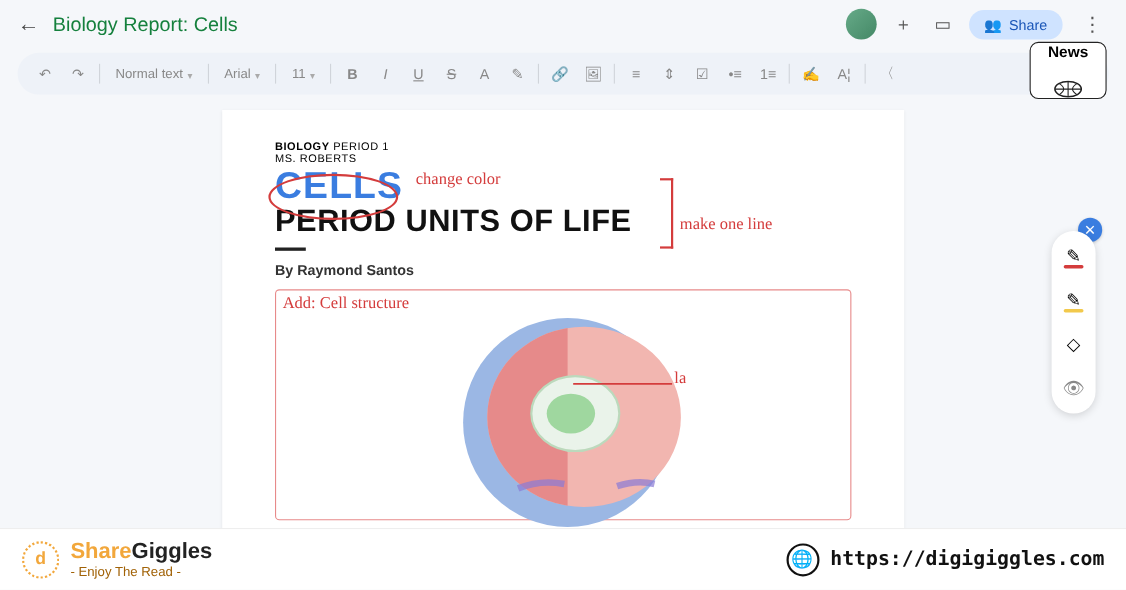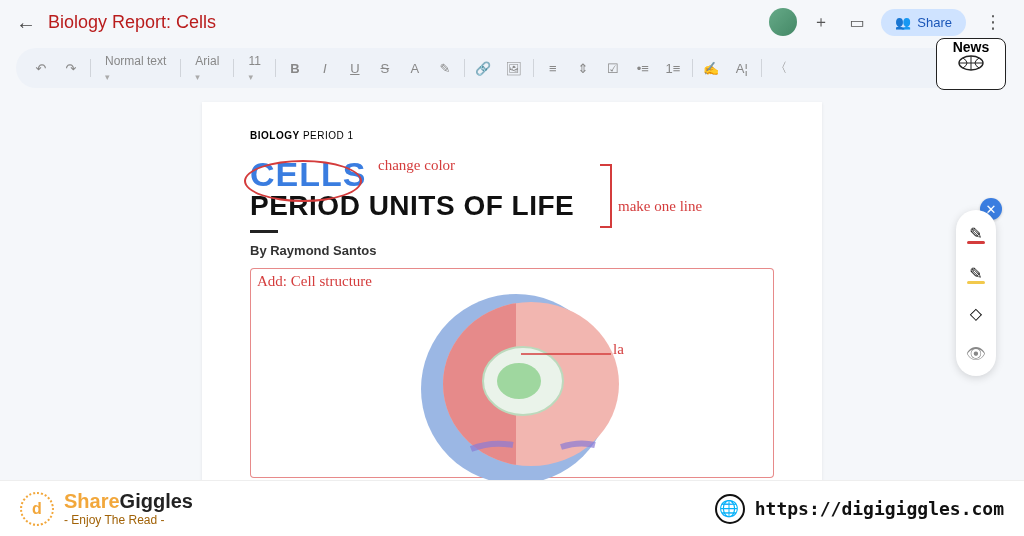--- a/index.html
+++ b/index.html
@@ -1,50 +1,50 @@
 <!DOCTYPE html>
 <html><head>
 <meta charset="utf-8">
 <style>
   * { box-sizing: border-box; margin: 0; padding: 0; }
   body { font-family: Arial, sans-serif; background: #fff; width: 1024px; height: 536px; overflow: hidden; position: relative; }
   .app { background: #f5f7fa; height: 480px; position: relative; }
   .header { display: flex; align-items: center; padding: 8px 16px; gap: 12px; }
   .back-arrow { font-size: 20px; color: #444; cursor: pointer; }
-  .doc-title { font-size: 18px; color: #b91c1c; flex-shrink: 0; }
+  .doc-title { font-size: 18px; color: #15803d; flex-shrink: 0; }
   .spacer { flex: 1; }
   .avatar { width: 28px; height: 28px; border-radius: 50%; background: linear-gradient(135deg,#6a8,#486); display: inline-block; }
   .hicon { width: 24px; height: 24px; display: flex; align-items: center; justify-content: center; color: #555; font-size: 16px; cursor: pointer; }
   .share-btn { background: #cfe3ff; color: #1a56b8; border-radius: 18px; padding: 6px 14px; font-size: 13px; display: flex; align-items: center; gap: 6px; cursor: pointer; }
   .kebab { font-size: 18px; color: #555; cursor: pointer; padding: 0 6px; }
   .toolbar { margin: 4px 16px; background: #eef2f8; border-radius: 24px; padding: 6px 12px; display: flex; align-items: center; gap: 4px; overflow: hidden; }
   .tbtn { min-width: 26px; height: 26px; display: flex; align-items: center; justify-content: center; color: #888; font-size: 13px; cursor: pointer; border-radius: 4px; }
-  .tsel { padding: 0 8px; color: #888; font-size: 12px; display: flex; align-items: flex-start; gap: 4px; cursor: pointer; flex-direction: column; }
+  .tsel { padding: 0 8px; color: #888; font-size: 12px; display: flex; align-items: flex-end; gap: 4px; cursor: pointer; }
   .tsep { width: 1px; height: 18px; background: #d0d4da; margin: 0 2px; }
   .caret { font-size: 9px; color: #aaa; }
   .markup-active { color: #3a7de0; }
   .page-wrap { display: flex; justify-content: center; padding-top: 10px; }
   .page { width: 620px; background: #fff; box-shadow: 0 1px 3px rgba(0,0,0,.08); padding: 28px 48px; position: relative; min-height: 400px; }
   .pre { font-size: 10px; letter-spacing: .5px; }
   .pre b { font-weight: 700; }
-  .title1 { font-size: 34px; font-weight: 800; color: #3a7de0; margin-top: 14px; letter-spacing: 1px; display: inline-block; }
+  .title1 { font-size: 34px; font-weight: 800; color: #3a7de0; margin-top: 0; letter-spacing: 1px; display: inline-block; }
   .title2 { font-size: 28px; font-weight: 800; color: #111; letter-spacing: .5px; margin-top: -4px; }
   .rule { width: 28px; height: 3px; background: #222; margin: 8px 0 10px; }
   .byline { font-size: 13px; font-weight: 600; color: #333; margin-bottom: 10px; }
   .figure { border: 1.5px solid rgba(215,60,60,.6); border-radius: 4px; padding: 4px; position: relative; height: 210px; background: #fff; }
   .cell { position: absolute; left: 160px; top: 20px; width: 210px; height: 200px; }
   .handwrite { font-family: "Comic Sans MS", cursive; color: #d43c3c; position: absolute; font-size: 15px; }
   .circle-anno { position: absolute; border: 2px solid #d43c3c; border-radius: 50%; }
   .bracket { position: absolute; border-right: 2px solid #d43c3c; border-top: 2px solid #d43c3c; border-bottom: 2px solid #d43c3c; width: 12px; }
   .side-toolbar { position: absolute; right: 28px; top: 210px; background: #fff; border-radius: 22px; box-shadow: 0 2px 8px rgba(0,0,0,.15); width: 40px; padding: 10px 0; display: flex; flex-direction: column; align-items: center; gap: 14px; }
   .side-close { position: absolute; right: 22px; top: 198px; width: 22px; height: 22px; background: #3a7de0; color: #fff; border-radius: 50%; display: flex; align-items: center; justify-content: center; font-size: 13px; cursor: pointer; box-shadow: 0 1px 3px rgba(0,0,0,.2); }
   .stool { width: 26px; height: 26px; display: flex; align-items: center; justify-content: center; cursor: pointer; position: relative; }
   .pen-red::after { content:""; position:absolute; bottom:2px; left:4px; right:4px; height:3px; background:#d43c3c; border-radius:2px; }
   .pen-yellow::after { content:""; position:absolute; bottom:2px; left:4px; right:4px; height:3px; background:#f2c94c; border-radius:2px; }
-  .news-badge { position: absolute; right: 18px; top: 38px; width: 70px; height: 52px; background: #fff; border: 1.5px solid #222; border-radius: 8px; display: flex; flex-direction: column; align-items: center; justify-content: flex-start; }
+  .news-badge { position: absolute; right: 18px; top: 38px; width: 70px; height: 52px; background: #fff; border: 1.5px solid #222; border-radius: 8px; display: flex; flex-direction: column; align-items: center; justify-content: space-between; }
   .news-badge .t { font-weight: 700; font-size: 14px; }
   .footer { position: absolute; left:0; right:0; bottom:0; height: 56px; background: #fff; border-top: 1px solid #eee; display: flex; align-items: center; padding: 0 20px; gap: 10px; }
   .logo-dg { width: 34px; height: 34px; border: 2px dotted #f2a73b; border-radius: 50%; display:flex;align-items:center;justify-content:center;color:#f2a73b;font-weight:700; }
   .brand1 { font-weight: 800; font-size: 20px; }
   .brand1 .a { color:#f2a73b; } .brand1 .b { color:#222; }
   .brand2 { font-family: Liberation Sans, sans-serif; font-size: 12px; color: #a16207; }
   .footer .spacer { flex:1; }
   .globe { width:30px;height:30px;border:2px solid #111;border-radius:50%;display:flex;align-items:center;justify-content:center;font-size:16px; }
   .url { font-family: monospace; font-size: 18px; font-weight: 700; color:#111; }
 </style>
@@ -111,20 +111,21 @@
     <span class="tsep"></span>
     <span class="tbtn markup-active">✍</span>
     <span class="tbtn">A¦</span>
     <span class="tsep"></span>
     <span class="tbtn">〈</span>
   </div>
 
   <div class="page-wrap">
     <div class="page">
       <div class="pre"><b>BIOLOGY</b><span> PERIOD 1</span></div>
+      <div class="pre">MS. ROBERTS</div>
 
       <span class="title1">CELLS</span>
       <span class="circle-anno" style="left:42px; top:58px; width:118px; height:42px;"></span>
       <span class="handwrite" style="left:176px; top:55px;">change color</span>
 
       <div class="title2">PERIOD UNITS OF LIFE</div>
       <span class="bracket" style="left:398px; top:62px; height:64px;"></span>
       <span class="handwrite" style="left:416px; top:96px;text-align:right;">make one line</span>
 
       <div class="rule"></div>

